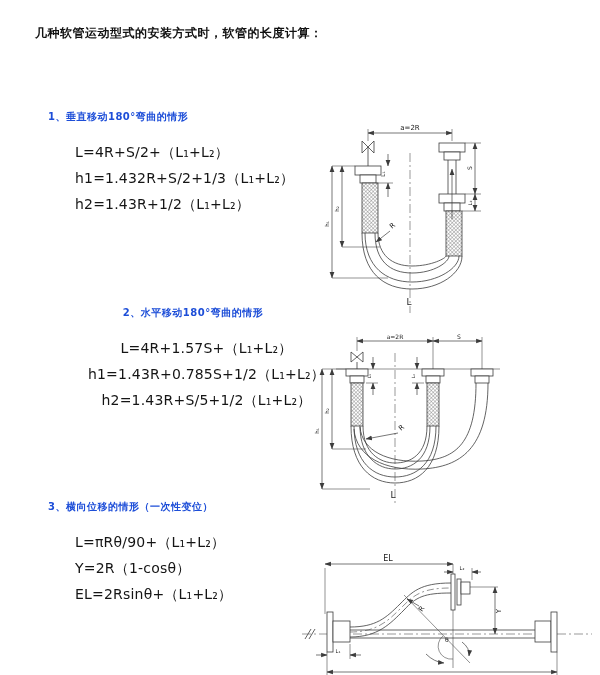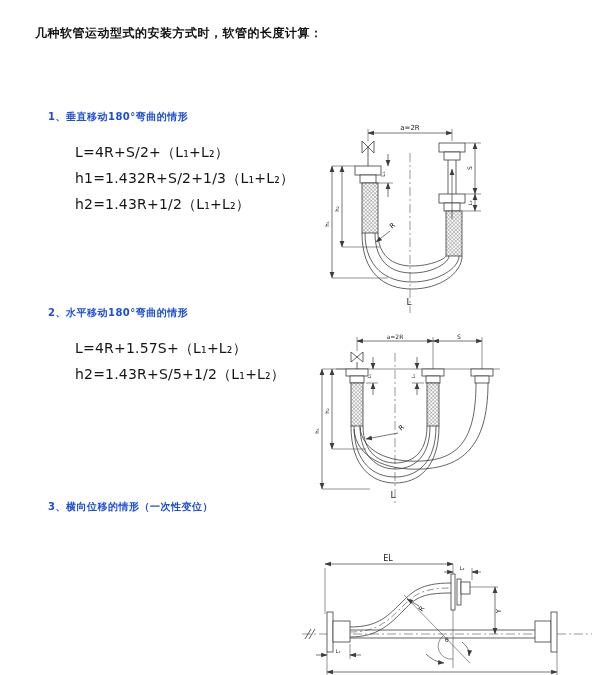--- a/index.html
+++ b/index.html
@@ -9,21 +9,21 @@
   }
   .page-title{
     position:absolute;left:35px;top:25px;font-size:12px;font-weight:bold;
     letter-spacing:0.5px;color:#111;
   }
   .section{position:absolute;left:48px;width:290px;}
   .sec-heading{font-size:10px;font-weight:bold;color:#1d4ed8;letter-spacing:0.5px;white-space:nowrap;}
   .formulas{margin-top:15px;margin-left:27px;}
   .formula{font-size:14px;line-height:26px;color:#151515;white-space:nowrap;letter-spacing:0.2px;}
   .sec1{top:110px;}
-  .sec2{top:306px;}
+  .sec2{top:306px;text-align:center;}
   .sec3{top:500px;}
   .diagram{position:absolute;margin-top:48px;}
   .d1{left:318px;top:73px;width:282px;height:197px;}
   .d2{left:310px;top:283px;width:290px;height:187px;}
   .d3{left:298px;top:502px;width:302px;height:157px;}
   svg{display:block;}
   svg text{fill:#222;font-family:"DejaVu Sans","Liberation Sans",sans-serif;}
   .ln{stroke:#3c3c3c;stroke-width:0.8;fill:none;}
   .thin{stroke:#4a4a4a;stroke-width:0.6;fill:none;}
   .dim{stroke:#3c3c3c;stroke-width:0.7;fill:none;}
@@ -43,26 +43,32 @@
       <div class="formula">L=4R+S/2+（L₁+L₂）</div>
       <div class="formula">h1=1.432R+S/2+1/3（L₁+L₂）</div>
       <div class="formula">h2=1.43R+1/2（L₁+L₂）</div>
     </div>
   </div>
 
   <div class="section sec2">
     <div class="sec-heading">2、水平移动180°弯曲的情形</div>
     <div class="formulas">
       <div class="formula">L=4R+1.57S+（L₁+L₂）</div>
+      <div class="formula">h1=1.43R+0.785S+1/2（L₁+L₂）</div>
       <div class="formula">h2=1.43R+S/5+1/2（L₁+L₂）</div>
     </div>
   </div>
 
   <div class="section sec3">
     <div class="sec-heading">3、横向位移的情形（一次性变位）</div>
+    <div class="formulas">
+      <div class="formula">L=πRθ/90+（L₁+L₂）</div>
+      <div class="formula">Y=2R（1-cosθ）</div>
+      <div class="formula">EL=2Rsinθ+（L₁+L₂）</div>
+    </div>
   </div>
 
   <div class="diagram d1">
     <svg width="282" height="197" viewBox="0 0 282 197">
       <defs>
         <marker id="ar1" viewBox="0 0 8 8" refX="7.5" refY="4" markerWidth="9" markerHeight="9" orient="auto-start-reverse">
           <path d="M0,1 L8,4 L0,7 z" fill="#3c3c3c"></path>
         </marker>
         <pattern id="hz1" width="2.6" height="2.6" patternUnits="userSpaceOnUse" patternTransform="rotate(45)">
           <rect width="2.6" height="2.6" fill="#fff"></rect>

